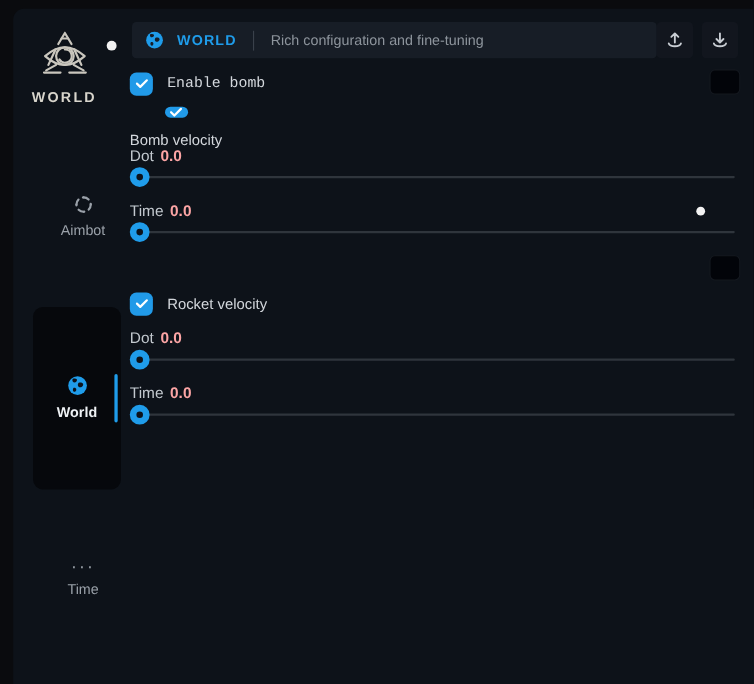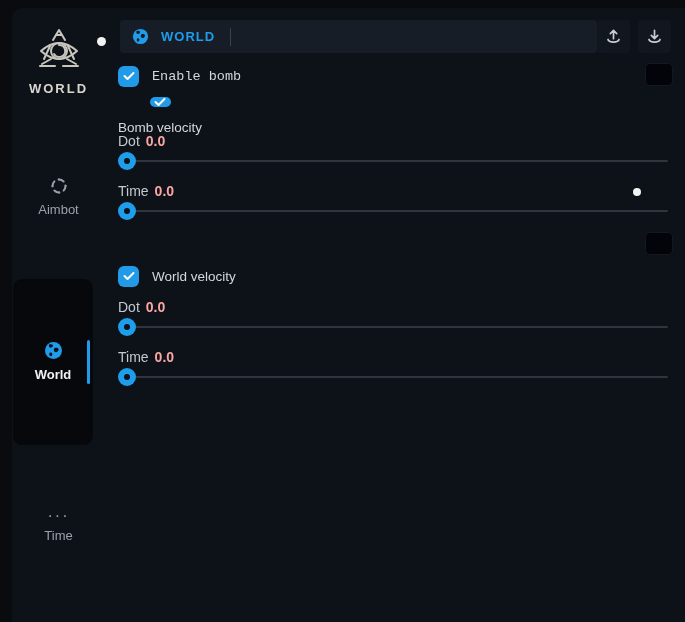--- a/index.html
+++ b/index.html
@@ -20,21 +20,21 @@
   }
   .logo-block {
     position:absolute; top:18px; left:0; width:93px;
     display:flex; flex-direction:column; align-items:center;
   }
   .brand-name {
     margin-top:5px; font-size:13px; font-weight:bold; letter-spacing:2px;
     color:#d8d5cc;
   }
   .nav {
-    position:absolute; top:106px; left:0; width:93px; height:496px;
+    position:absolute; top:106px; left:17px; width:93px; height:496px;
     display:flex; flex-direction:column;
   }
   .nav-item {
     flex:1 1 0; display:flex; flex-direction:column; align-items:center;
     justify-content:center; gap:7px; cursor:pointer; position:relative;
     color:#9aa1a9; font-size:13px;
   }
   .nav-item .nav-label { color:#9aa1a9; }
   .nav-item.active {
     background:#06080c; border-radius:9px; margin:0 12px 0 1px;
@@ -169,20 +169,21 @@
     <span>
       <svg width="17" height="17" viewBox="0 0 19 19">
         <circle cx="9.5" cy="9.5" r="8.5" fill="#1f9cea"></circle>
         <path d="M5 3.5 C8 2.5 10 4 8.5 5.8 C7 7.5 4 6.5 5 3.5 Z" fill="#171d26"></path>
         <path d="M10.5 7 C14 6 16 8.5 13.5 10.5 C11 12.5 8.5 9.5 10.5 7 Z" fill="#171d26"></path>
         <path d="M6 11.5 C8.5 11 9 13.5 7.5 15 C5.5 16 4.5 13 6 11.5 Z" fill="#171d26"></path>
       </svg>
     </span>
     <span class="header-title">WORLD</span>
     <span class="header-sep"></span>
+    <span class="header-subtitle">Rich configuration and fine-tuning</span>
   </div>
 
   <div class="icon-btn upload">
     <span>
       <svg width="17" height="17" viewBox="0 0 16 16" fill="none" stroke="#c8cdd3" stroke-width="1.6" stroke-linecap="round" stroke-linejoin="round">
         <path d="M8 10 V2.5 M5 5.2 L8 2.2 L11 5.2"></path>
         <path d="M2.8 10.8 C3.8 14 12.2 14 13.2 10.8"></path>
       </svg>
     </span>
   </div>
@@ -233,21 +234,21 @@
   </div>
 
   <div class="swatch" style="top:224px;"></div>
 
   <div class="cb-row" style="top:257px;">
     <span class="checkbox">
       <svg width="12" height="10" viewBox="0 0 12 10">
         <polyline points="1.5,5 4.5,8 10.5,2" fill="none" stroke="#ffffff" stroke-width="2" stroke-linecap="round" stroke-linejoin="round"></polyline>
       </svg>
     </span>
-    <span class="cb-label">World velocity</span>
+    <span class="cb-label">Rocket velocity</span>
   </div>
 
   <div class="slider-label-row" style="top:291px;">
     <span class="slider-name">Dot</span>
     <span class="slider-value">0.0</span>
   </div>
   <div class="slider" style="top:310px;">
     <span class="track"></span>
     <span class="knob"></span>
   </div>

